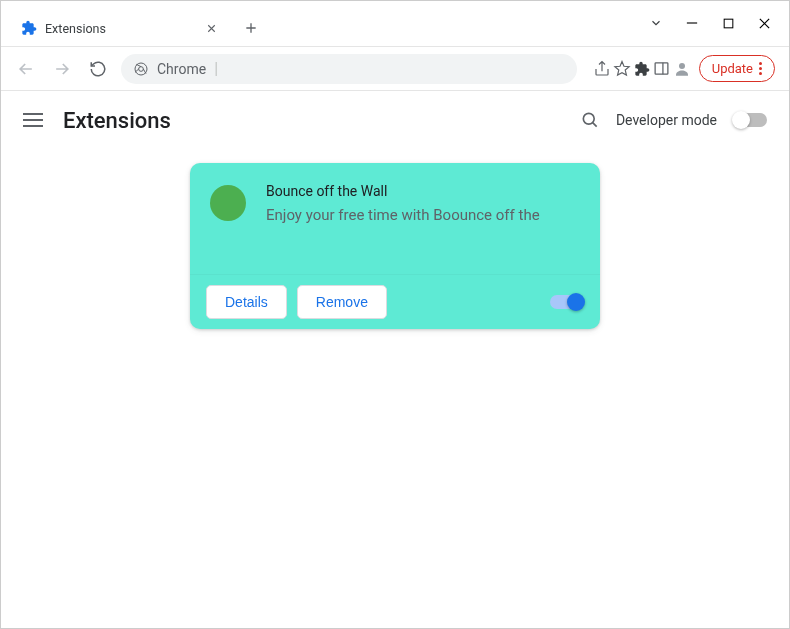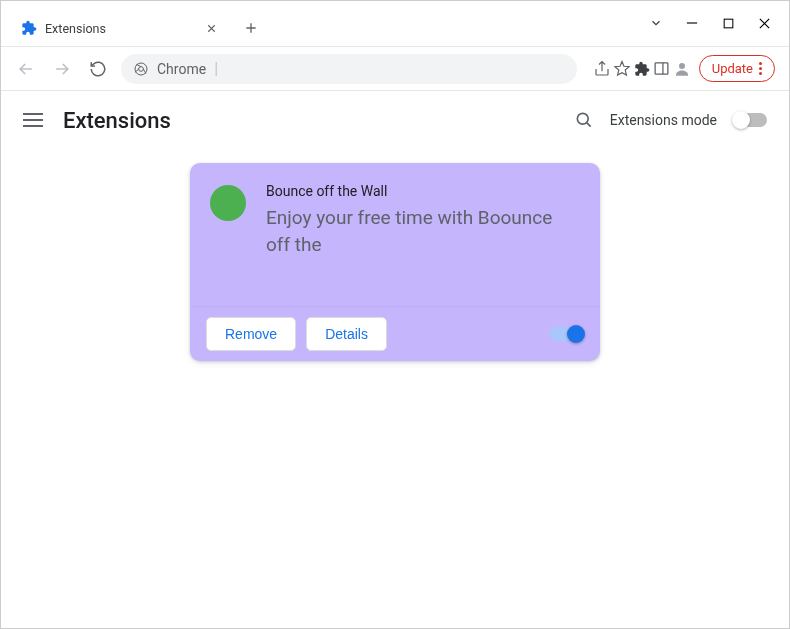--- a/index.html
+++ b/index.html
@@ -225,21 +225,21 @@
   }
   .toggle.on { background: #a8c7fa; }
   .toggle.on .knob { background: #1a73e8; left: auto; right: -1px; }
   .content {
     padding: 14px 0 0 0;
     display: flex;
     justify-content: center;
   }
   .ext-card {
     width: 410px;
-    background: #c4b5fd;
+    background: #5eead4;
     border-radius: 10px;
     box-shadow: 0 1px 3px rgba(60,64,67,0.2), 0 2px 6px rgba(60,64,67,0.1);
     overflow: hidden;
   }
   .card-body {
     display: flex;
     padding: 20px 20px 48px 20px;
     gap: 20px;
   }
   .ext-icon {
@@ -250,21 +250,21 @@
     flex-shrink: 0;
     margin-top: 2px;
   }
   .ext-info { flex: 1; }
   .ext-name {
     font-size: 14px;
     color: #202124;
     margin-bottom: 6px;
   }
   .ext-desc {
-    font-size: 19px;
+    font-size: 15px;
     color: #5f6368;
     line-height: 1.4;
   }
   .card-footer {
     display: flex;
     align-items: center;
     padding: 10px 16px;
     gap: 10px;
     border-top: 1px solid rgba(0,0,0,0.03);
   }
@@ -402,37 +402,37 @@
       <div></div>
   </div>
   <div class="page-title">Extensions</div>
   <div class="header-right">
     <div class="search-btn">
       <svg viewBox="0 0 24 24" width="20" height="20" stroke="#5f6368" stroke-width="2" fill="none">
           <circle cx="10.5" cy="10.5" r="6.5"></circle>
           <line x1="20" y1="20" x2="15.2" y2="15.2"></line>
         </svg>
     </div>
-    <span class="dev-mode-label">Extensions mode</span>
+    <span class="dev-mode-label">Developer mode</span>
     <div class="toggle">
       <div class="knob"></div>
     </div>
   </div>
 </div>
 
 <div class="content">
   <div class="ext-card">
     <div class="card-body">
       <div class="ext-icon"></div>
       <div class="ext-info">
         <div class="ext-name">Bounce off the Wall</div>
         <div class="ext-desc">Enjoy your free time with Boounce off the</div>
       </div>
     </div>
     <div class="card-footer">
+      <button class="card-btn">Details</button>
       <button class="card-btn">Remove</button>
-      <button class="card-btn">Details</button>
       <div class="toggle on">
         <div class="knob"></div>
       </div>
     </div>
   </div>
 </div>
 
 </body></html>

